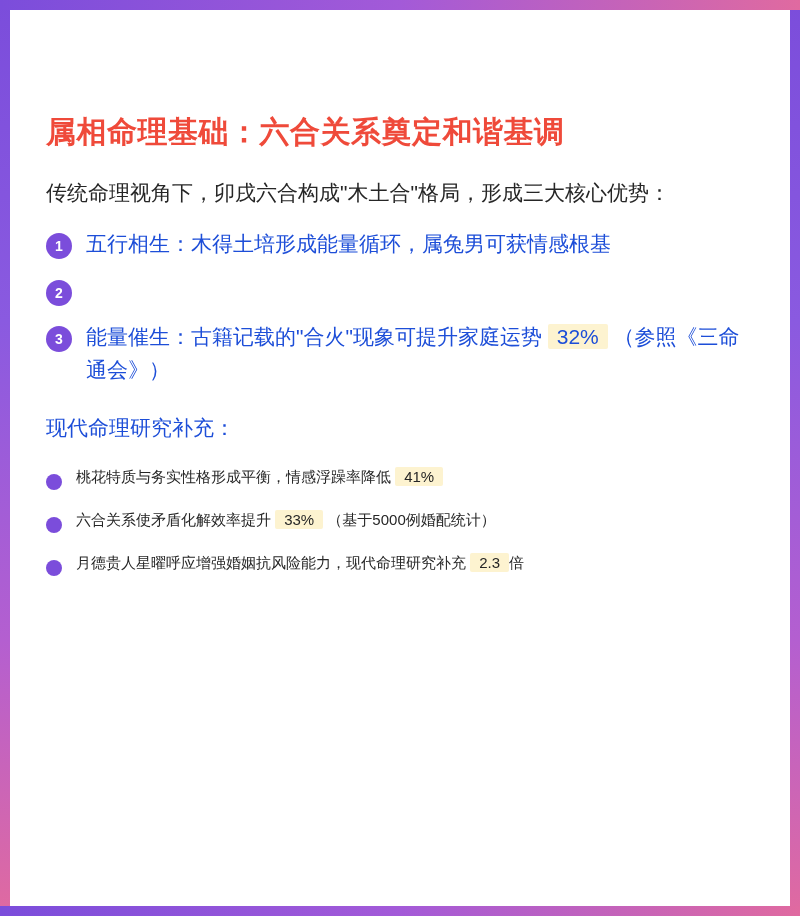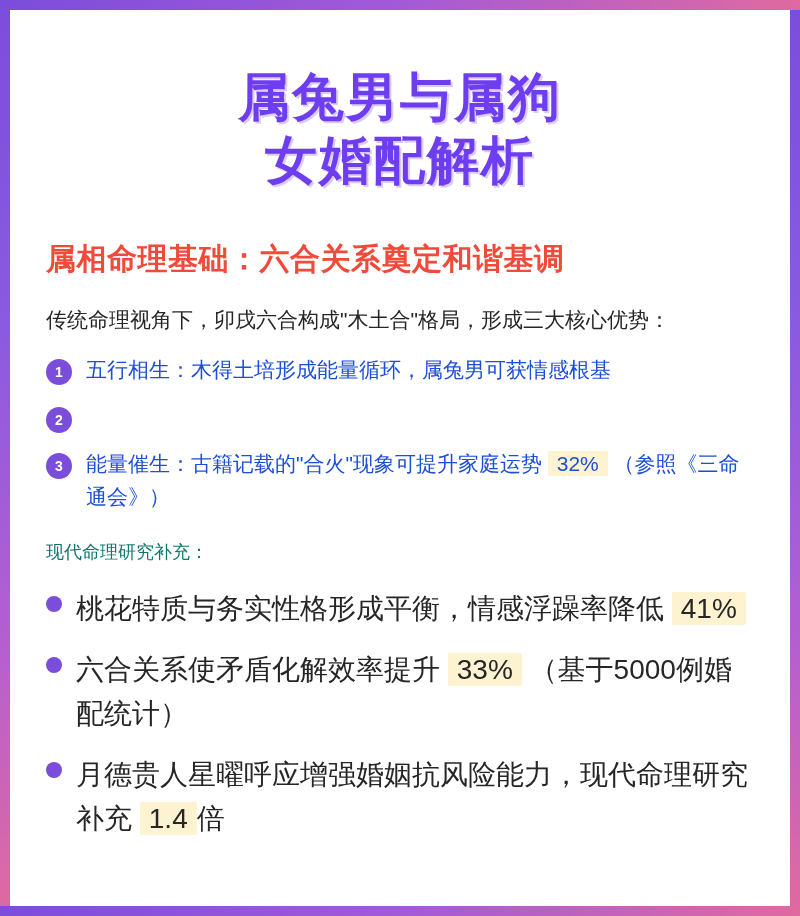--- a/index.html
+++ b/index.html
@@ -128,50 +128,46 @@
     flex: 0 0 auto;
     width: 16px;
     height: 16px;
     border-radius: 50%;
     background: #7b4ddb;
     margin-right: 14px;
     margin-top: 9px;
   }
   .bullet-text {
     color: #262626;
-    font-size: 28px;
+    font-size: 15px;
     line-height: 1.55;
   }
   .hl {
     background: #fdf3d0;
     padding: 1px 9px;
     border-radius: 2px;
   }
   .sub-para {
-    color: #0f766e;
-    font-size: 18px;
+    color: #1d4ed8;
+    font-size: 21px;
     line-height: 1.55;
     margin: 26px 0 20px 0;
   }
 </style>
 </head>
 <body>
 
 <div class="page">
   <div class="edge edge-left"></div>
   <div class="edge edge-right"></div>
   <div class="edge-top"></div>
   <div class="edge-bottom"></div>
 
   <div class="content">
 
-    <h1 class="title">
-      <span>属兔男与属狗</span>
-      <span class="line2">女婚配解析</span>
-    </h1>
 
     <h2 class="section-heading">属相命理基础：六合关系奠定和谐基调</h2>
 
     <p class="para">传统命理视角下，卯戌六合构成"木土合"格局，形成三大核心优势：</p>
 
     <ul class="num-list">
       <li class="num-item">
         <span class="num-badge">1</span>
         <span class="num-text">五行相生：木得土培形成能量循环，属兔男可获情感根基</span>
       </li>
@@ -197,19 +193,19 @@
       </li>
       <li class="bullet-item">
         <span class="bullet-dot"></span>
         <span class="bullet-text">
           <span>六合关系使矛盾化解效率提升 </span><span class="hl">33%</span><span> （基于5000例婚配统计）</span>
         </span>
       </li>
       <li class="bullet-item">
         <span class="bullet-dot"></span>
         <span class="bullet-text">
-          <span>月德贵人星曜呼应增强婚姻抗风险能力，现代命理研究补充 </span><span class="hl">1.4</span><span>倍</span>
+          <span>月德贵人星曜呼应增强婚姻抗风险能力，现代命理研究补充 </span><span class="hl">2.3</span><span>倍</span>
         </span>
       </li>
     </ul>
 
   </div>
 </div>
 
 </body></html>

